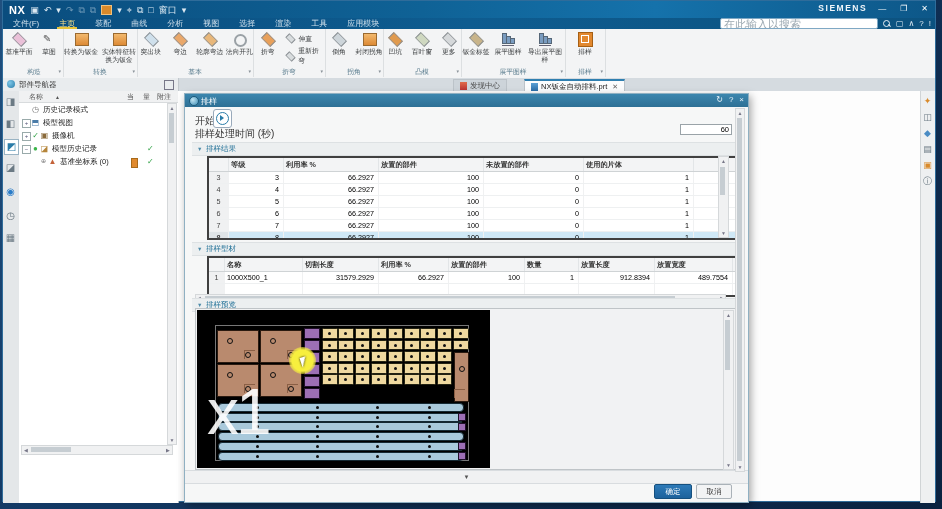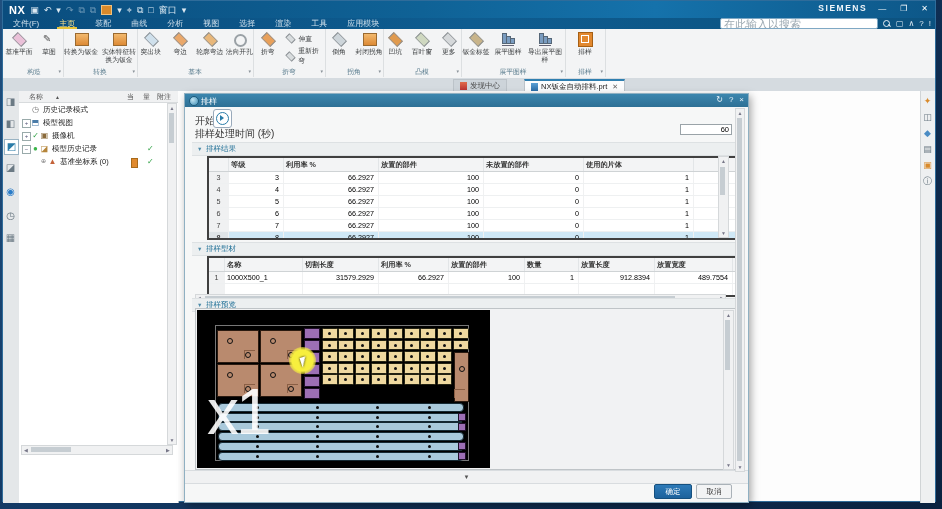--- a/index.html
+++ b/index.html
@@ -364,20 +364,25 @@
                 <span class="nesticon"></span>
               </span>
               <span class="rlb">排样</span>
             </div>
           </div>
           <div class="rglabel" style="bottom: 0px;">排样<span class="dd">▾</span></div>
         </div>
       </div>
 
     <div class="tabrow">
+      <div class="navheader">
+        <span class="gearball"></span>
+        <span class="ttl">部件导航器</span>
+        <span class="pinbox"></span>
+      </div>
       <div class="doctab" style="left:450px;">
         <span class="ticon red"></span>
         <span>发现中心</span>
       </div>
       <div class="doctab active" style="left:521px;">
         <span class="ticon blue"></span>
         <span>NX钣金自动排料.prt</span>
         <span class="closex">✕</span>
       </div>
     </div>

